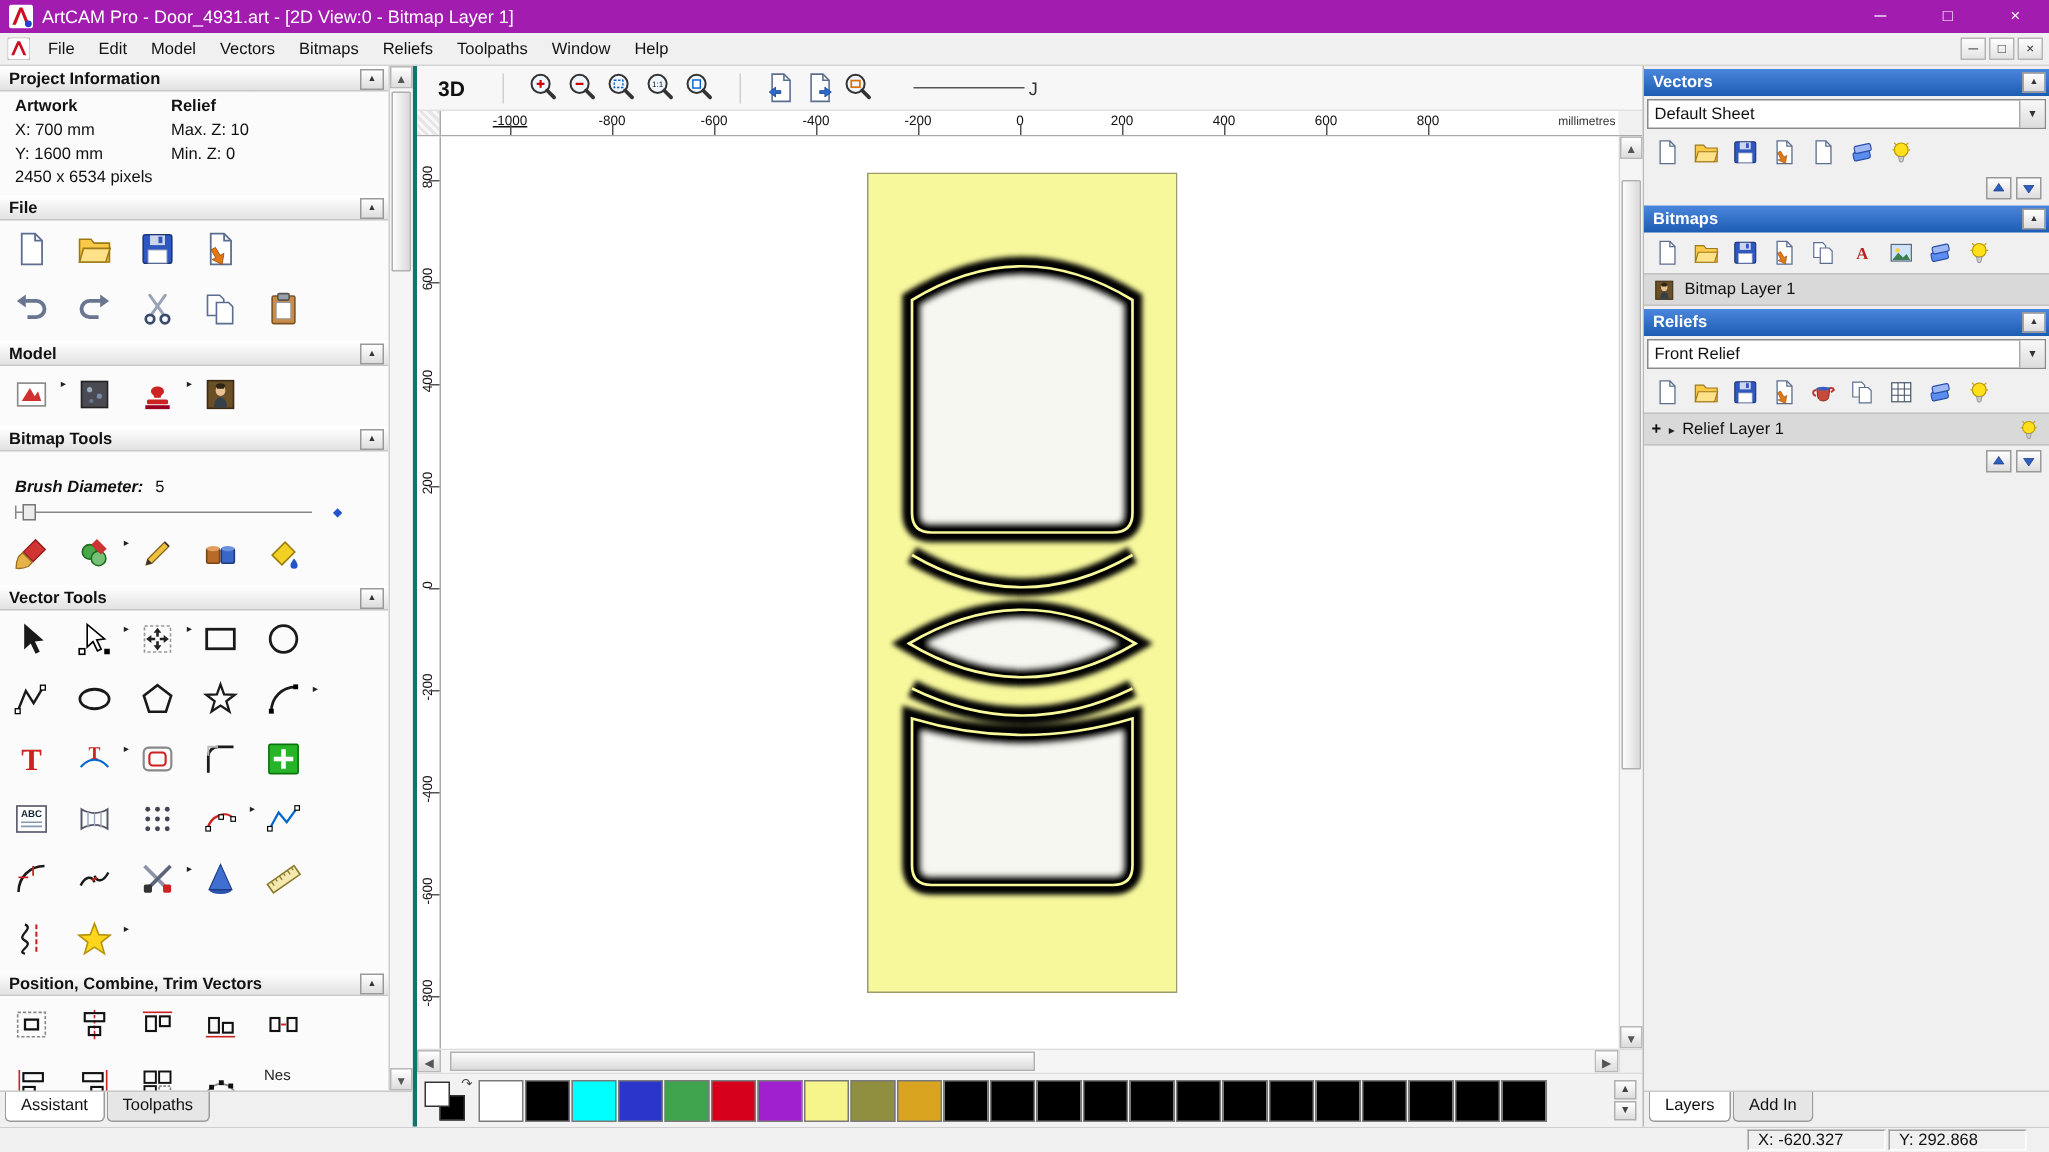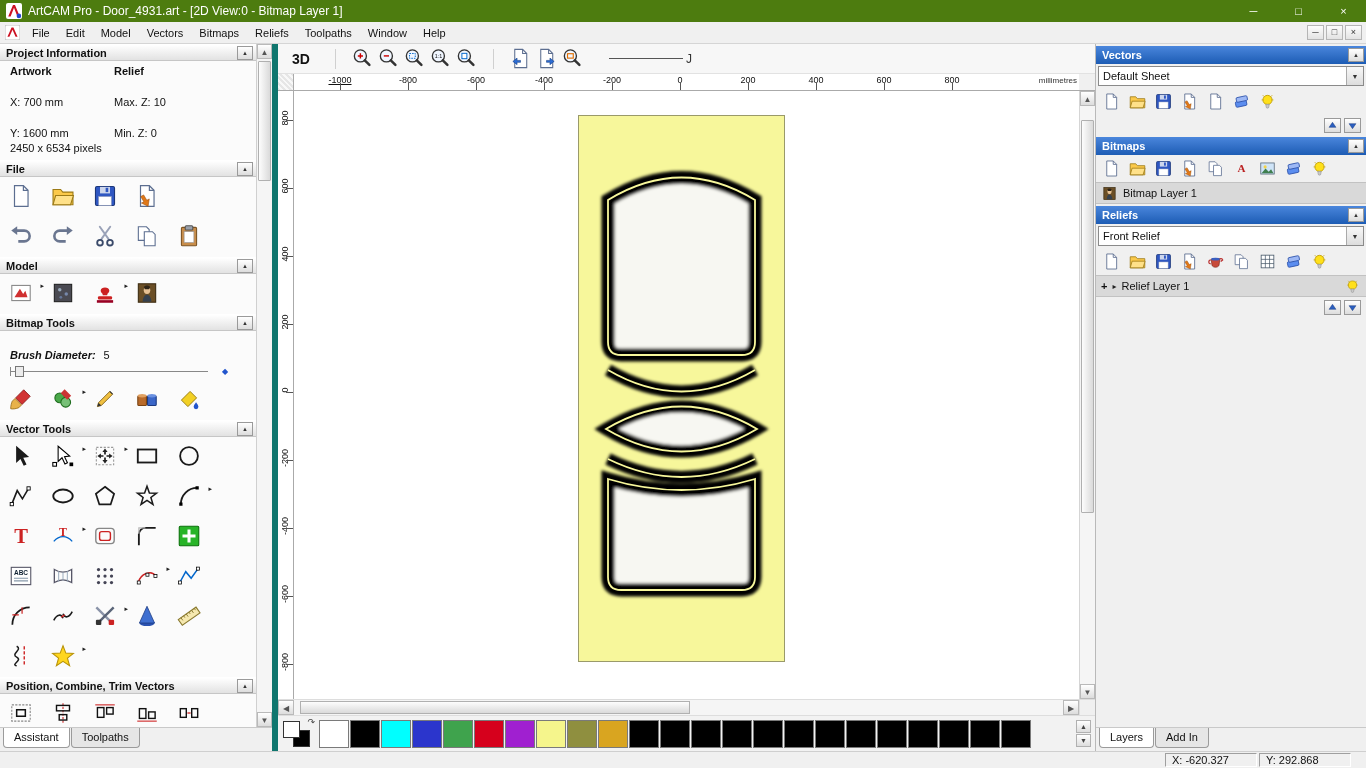--- a/index.html
+++ b/index.html
@@ -1,45 +1,45 @@
 <!DOCTYPE html>
 <html><head>
 <meta charset="utf-8">
 <style>
   * { margin:0; padding:0; box-sizing:border-box; }
   html,body { width:1366px; height:768px; overflow:hidden;
     font-family:"Liberation Sans",sans-serif; font-size:11px; background:#f0f0f0; color:#111; }
 
   
-  #titlebar { height:22px; background:#4d7c0f; color:#fff; display:flex; align-items:center; font-size:12px; }
+  #titlebar { height:22px; background:#a21caf; color:#fff; display:flex; align-items:center; font-size:12px; }
   #app-icon { width:16px; height:16px; margin:0 6px; display:inline-flex; }
   #app-icon svg { width:100%; height:100%; }
   .win-controls { margin-left:auto; display:flex; height:100%; }
   .win-btn { width:45px; height:22px; display:flex; align-items:center; justify-content:center; font-size:11px; color:#fff; }
 
   
   #menubar { height:22px; display:flex; align-items:center; background:#f0f0f0; border-bottom:1px solid #d5d5d5; position:relative; }
   #menu-sys-icon { width:15px; height:15px; margin:0 4px 0 5px; display:inline-flex; }
   #menu-sys-icon svg { width:100%; height:100%; }
   .menu-item { padding:2px 8px; }
   #mdi-controls { position:absolute; right:4px; top:3px; display:flex; gap:2px; }
   .mdi-btn { width:17px; height:15px; border:1px solid #b5b5b5; background:linear-gradient(#fdfdfd,#e3e3e3);
     font-size:9px; line-height:13px; text-align:center; color:#333; }
 
   
   #main { display:flex; height:707px; }
 
   
-  #left { width:278px; background:#fbfbfb; border-right:6px solid #0f766e; display:flex; flex-direction:column; position:relative; }
+  #left { width:278px; background:#fbfbfb; border-right:3px solid #0f766e; display:flex; flex-direction:column; position:relative; }
   #left-content { flex:1; overflow:hidden; margin-right:16px; }
   .sec-h { height:17px; background:linear-gradient(#ffffff,#e2e2e2); border-bottom:1px solid #c6c6c6; border-top:1px solid #fff;
     display:flex; align-items:center; padding:0 3px 0 6px; font-weight:bold; }
   .collapse-btn { margin-left:auto; width:16px; height:14px; border:1px solid #9a9a9a; background:linear-gradient(#fff,#ddd);
     font-size:6px; line-height:12px; text-align:center; color:#333; }
-  .pi-grid { display:grid; grid-template-columns:104px 1fr; padding:4px 0 1px 10px; row-gap:19px; }
+  .pi-grid { display:grid; grid-template-columns:104px 1fr; padding:4px 0 1px 10px; row-gap:4px; }
   .pi-b { font-weight:bold; }
   .pi-pixels { padding:2px 10px 6px; }
   .irow { display:flex; align-items:center; gap:16px; padding:6px 6px 8px 8px; }
   .ico { width:26px; height:26px; display:inline-flex; flex:none; align-items:center; justify-content:center; position:relative; }
   .ico svg { width:100%; height:100%; display:block; }
   .flyout { position:absolute; right:-10px; top:2px; font-size:7px; color:#222; }
   .brush-row { display:flex; align-items:flex-end; padding:18px 10px 0; }
   .brush-lab { font-weight:bold; font-style:italic; }
   .brush-val { margin-left:8px; }
   .slider-row { display:flex; align-items:center; padding:3px 10px 2px; }

